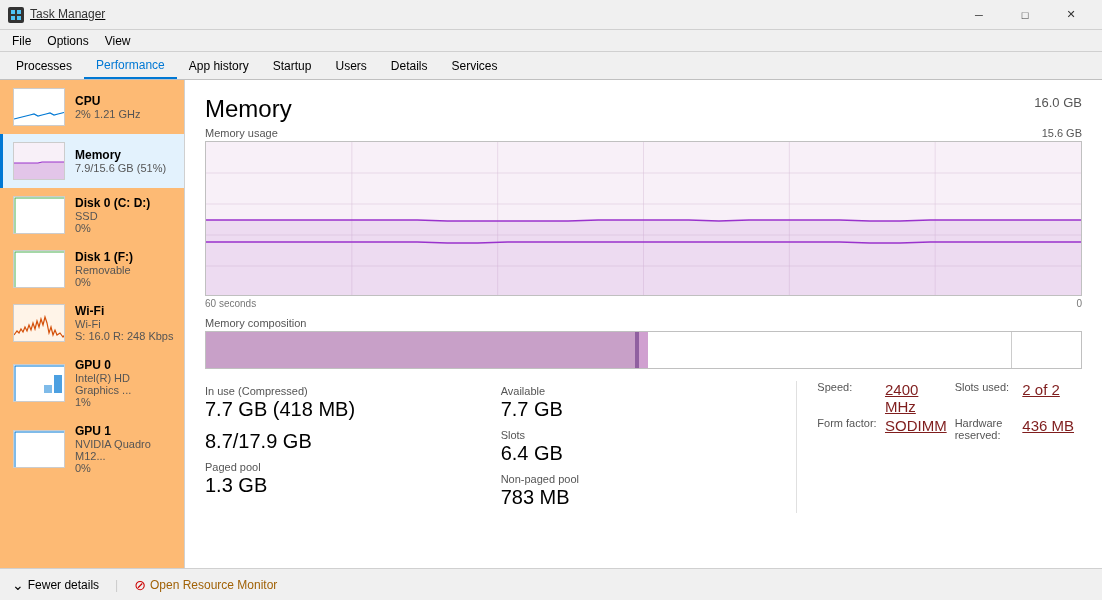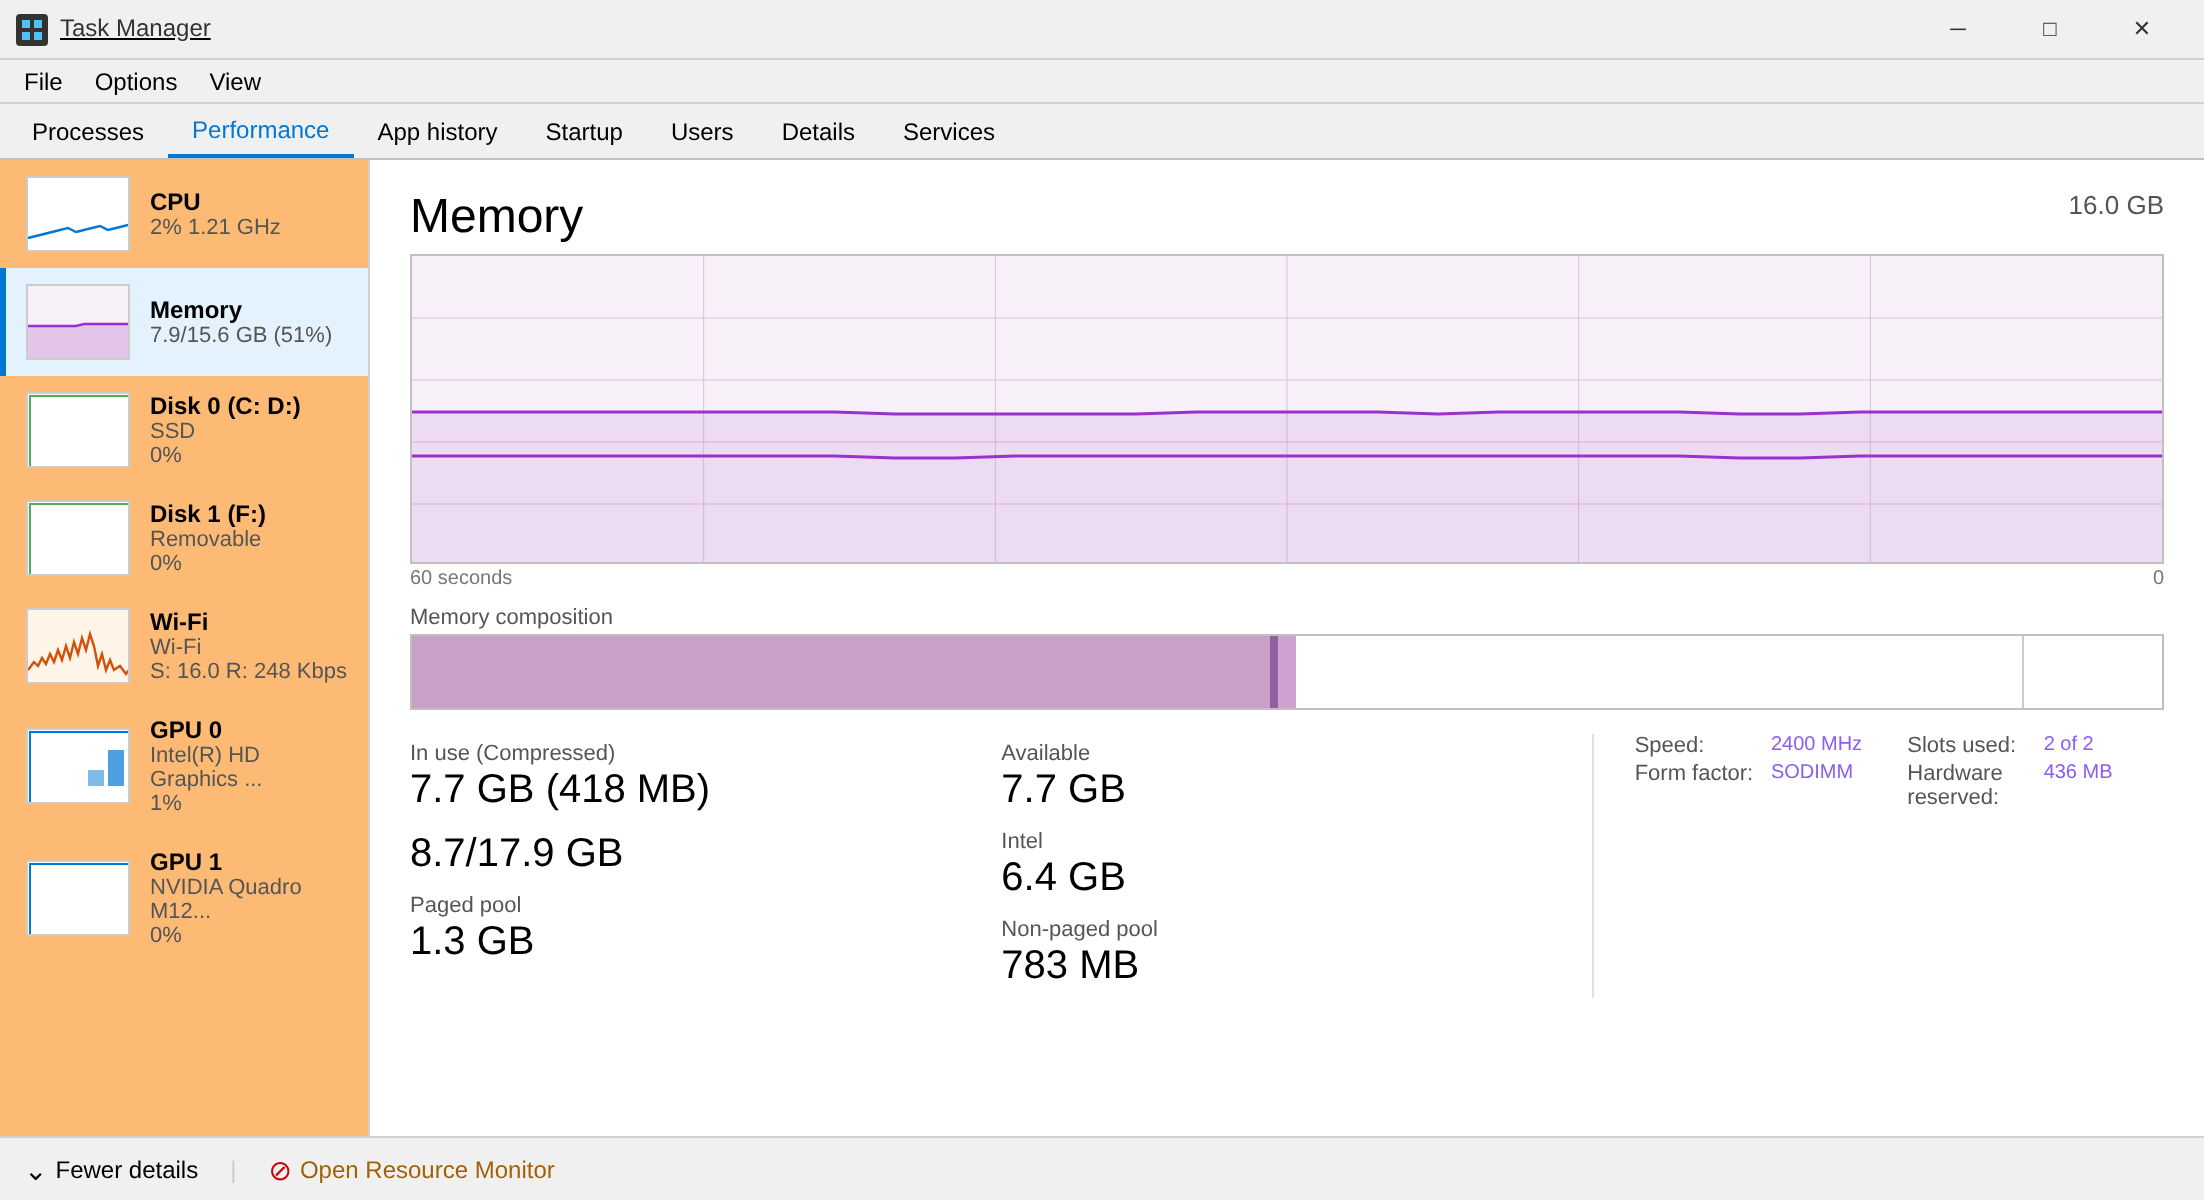--- a/index.html
+++ b/index.html
@@ -51,21 +51,21 @@
     .composition-label { font-size: 11px; color: #555; margin-bottom: 2px; }
     .composition-bar { border: 1px solid #c0c0c0; background: #fff; height: 38px; display: flex; align-items: stretch; margin-bottom: 12px; }
     .comp-inuse { background: #c8a0c8; flex: 0 0 49%; }
     .comp-separator { width: 4px; background: #9060a0; }
     .comp-modified { background: #d0a0d0; flex: 0 0 1%; }
     .comp-standby { background: #fff; flex: 1; }
     .comp-free { background: #fff; flex: 0 0 8%; border-left: 1px solid #ccc; }
     .stat-item { padding: 4px 8px 4px 0; }
     .stat-label { font-size: 11px; color: #555; }
     .stat-value { font-size: 20px; font-weight: 300; color: #000; line-height: 1.2; }
-    .stat-right-value { font-size: 10px; color: #8b5cf6; }
+    .stat-right-value { font-size: 15px; color: #7f1d1d; text-decoration: underline; }
 
     
     .bottombar { height: 32px; background: #f0f0f0; border-top: 1px solid #d0d0d0; display: flex; align-items: center; padding: 0 12px; gap: 16px; }
     .bottombar-item { display: flex; align-items: center; gap: 4px; cursor: pointer; font-size: 12px; }
 
     
     svg { display: block; }
 
     
     .cpu-mini { width: 52px; height: 38px; }
@@ -218,20 +218,24 @@
   </div>
 
   <div class="content">
 
     <div class="content-header">
       <span class="content-title">Memory</span>
       <span class="content-total">16.0 GB</span>
     </div>
 
     <div class="graph-section">
+      <div style="display:flex; justify-content:space-between; align-items:center;">
+        <span class="graph-label">Memory usage</span>
+        <span class="graph-label" style="color:#555; font-size:11px;">15.6 GB</span>
+      </div>
       <div class="graph-container">
         <svg width="100%" height="155" viewBox="0 0 870 155" preserveAspectRatio="none">
 
           <line x1="0" y1="31" x2="870" y2="31" class="grid-line"></line>
           <line x1="0" y1="62" x2="870" y2="62" class="grid-line"></line>
           <line x1="0" y1="93" x2="870" y2="93" class="grid-line"></line>
           <line x1="0" y1="124" x2="870" y2="124" class="grid-line"></line>
 
           <line x1="145" y1="0" x2="145" y2="155" class="grid-line"></line>
           <line x1="290" y1="0" x2="290" y2="155" class="grid-line"></line>
@@ -278,21 +282,21 @@
           <div class="stat-value">1.3 GB</div>
         </div>
       </div>
 
       <div>
         <div class="stat-item">
           <div class="stat-label">Available</div>
           <div class="stat-value">7.7 GB</div>
         </div>
         <div class="stat-item">
-          <div class="stat-label">Intel</div>
+          <div class="stat-label">Slots</div>
           <div class="stat-value">6.4 GB</div>
         </div>
         <div class="stat-item">
           <div class="stat-label">Non-paged pool</div>
           <div class="stat-value">783 MB</div>
         </div>
       </div>
 
       <div style="padding-left:20px; border-left:1px solid #e0e0e0;">
         <div style="display:grid; grid-template-columns:1fr 1fr 1fr 1fr; gap:2px 8px;">

